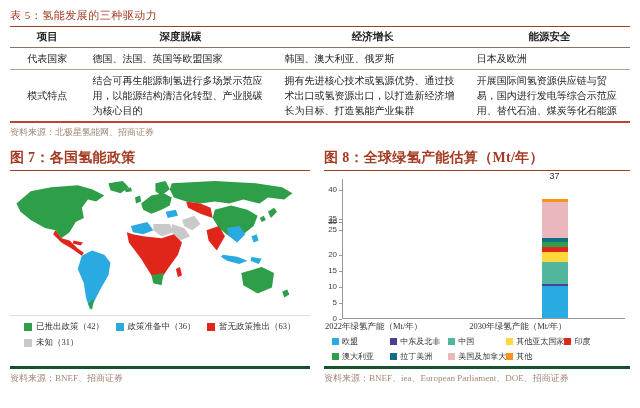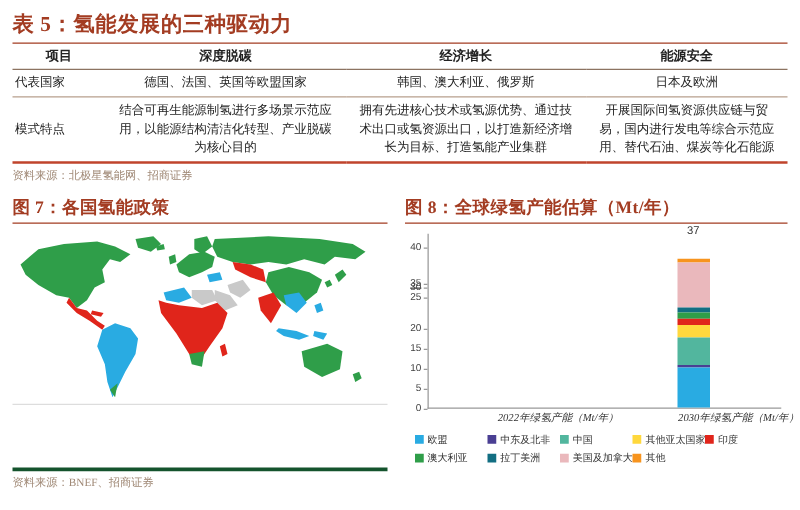--- a/index.html
+++ b/index.html
@@ -1,26 +1,26 @@
 <!DOCTYPE html>
 <html style="--map-green: #2f9e49; --map-blue: #29abe2; --map-red: #e0251b; --map-gray: #c9c9c9;"><head>
 <meta charset="utf-8">
 <style>
   * { margin:0; padding:0; box-sizing:border-box; }
   html,body { width:640px; height:408px; background:#fff; overflow:hidden;
     font-family:"Liberation Serif","DejaVu Sans",serif; color:#222; }
   .wrap { padding:7px 10px 0 10px; }
 
   
-  .tbl-title { font-size:17px; font-weight:bold; color:#a33c22; letter-spacing:.5px; padding:1px 0 3px 0; }
+  .tbl-title { font-size:11px; font-weight:normal; color:#a33c22; letter-spacing:.5px; padding:1px 0 3px 0; }
   .tbl-rule { border-bottom:1.5px solid #a33c22; margin-bottom:0; }
   table.drv { width:100%; border-collapse:collapse; font-size:10px; }
   table.drv th { font-weight:bold; text-align:center; font-size:10.5px; padding:3px 2px; border-bottom:1px solid #8c7361; }
-  table.drv td { padding:3px 8px 3px 8px; vertical-align:middle; line-height:1.5;text-align:center; }
-  table.drv td.rowhead { text-align:left; white-space:nowrap; padding:3px 2px; }
+  table.drv td { padding:3px 8px 3px 8px; vertical-align:middle; line-height:1.5; }
+  table.drv td.rowhead { text-align:center; white-space:nowrap; padding:3px 2px; }
   table.drv tbody tr { border-bottom:1px solid #b8a08d; }
   table.drv tbody tr:last-child { border-bottom:2.5px solid #c0442c; }
   .tbl-src { font-size:9px; color:#a08976; padding:3px 0 0 0; }
 
   
   .figs { display:flex; gap:14px; margin-top:10px; }
   .fig-panel { display:flex; flex-direction:column; height:236px; }
   .fig-left { width:305px; }
   .fig-right { width:311px; }
   .fig-title { font-size:14px; font-weight:bold; color:#a33c22; padding-bottom:3px; border-bottom:1.5px solid #a33c22; letter-spacing:.3px; }
@@ -41,21 +41,21 @@
   .chart { display:flex; margin-top:8px; }
   .yaxis { position:relative; width:18px; height:140px; flex:none; }
   .ytick { position:absolute; right:5px; font-size:8px; color:#444; font-family:"Liberation Sans",sans-serif; }
   .ytick .dash { position:absolute; right:-5px; top:5px; width:3px; border-top:1px solid #999; }
   .plot { position:relative; width:283px; height:140px; border-left:1px solid #999; border-bottom:1px solid #999; }
   .cat-slot { position:absolute; bottom:0; height:100%; width:120px; display:flex; flex-direction:column; align-items:center; justify-content:flex-end; }
   .total-label { font-size:9px; color:#333; font-family:"Liberation Sans",sans-serif; margin-bottom:18px; }
   .bar-stack { width:26px; display:flex; flex-direction:column-reverse; }
   .seg { width:100%; }
   .xlabels { position:relative; height:13px; margin-left:18px; width:283px; }
-  .xlabel { position:absolute; top:2px; width:170px; text-align:right; font-size:8.5px; color:#333;font-style:italic; }
+  .xlabel { position:absolute; top:2px; width:170px; text-align:left; font-size:8.5px; color:#333; }
 </style>
 </head>
 <body>
 
 <div class="wrap">
 
   <div>
     <div class="tbl-title">表 5：氢能发展的三种驱动力</div>
     <div class="tbl-rule"></div>
     <table class="drv">
@@ -137,20 +137,38 @@
 
           <path fill="var(--map-blue)" d="M212,50 L224,48 L230,56 L222,64 L214,58 Z"></path>
           <path fill="var(--map-blue)" d="M236,58 l5,-2 l2,6 l-5,2 Z"></path>
           <path fill="var(--map-blue)" d="M208,76 l14,2 l10,4 l-8,3 l-12,-3 l-6,-4 Z"></path>
           <path fill="var(--map-blue)" d="M236,78 l10,2 l-3,5 l-8,-3 Z"></path>
 
           <path fill="var(--map-green)" d="M226,94 L246,88 L258,94 L256,108 L242,114 L228,106 Z"></path>
           <path fill="var(--map-green)" d="M266,112 l5,-2 l2,5 l-5,3 Z"></path>
         </svg>
       </div>
+      <div class="legend" id="fig7-legend">
+          <div class="legend-item">
+            <span class="sw" style="background: rgb(47, 158, 73);"></span>
+            <span>已推出政策（42）</span>
+          </div>
+          <div class="legend-item">
+            <span class="sw" style="background: rgb(41, 171, 226);"></span>
+            <span>政策准备中（36）</span>
+          </div>
+          <div class="legend-item">
+            <span class="sw" style="background: rgb(224, 37, 27);"></span>
+            <span>暂无政策推出（63）</span>
+          </div>
+          <div class="legend-item">
+            <span class="sw" style="background: rgb(201, 201, 201);"></span>
+            <span>未知（31）</span>
+          </div>
+        </div>
       <div class="fig-source">资料来源：BNEF、招商证券</div>
     </div>
 
     <div class="fig-panel fig-right">
       <div class="fig-title">图 8：全球绿氢产能估算（Mt/年）</div>
       <div class="chart">
         <div class="yaxis">
             <div class="ytick" style="bottom: -4px;">0<span class="dash"></span></div>
             <div class="ytick" style="bottom: 12.1px;">5<span class="dash"></span></div>
             <div class="ytick" style="bottom: 28.2px;">10<span class="dash"></span></div>
@@ -213,16 +231,17 @@
           </div>
           <div class="legend-item">
             <span class="sw" style="background: rgb(234, 184, 188);"></span>
             <span>美国及加拿大</span>
           </div>
           <div class="legend-item">
             <span class="sw" style="background: rgb(247, 148, 30);"></span>
             <span>其他</span>
           </div>
         </div>
+      <div class="fig-source">资料来源：BNEF、iea、European Parliament、DOE、招商证券</div>
     </div>
 
   </div>
 </div>
 
 </body></html>

